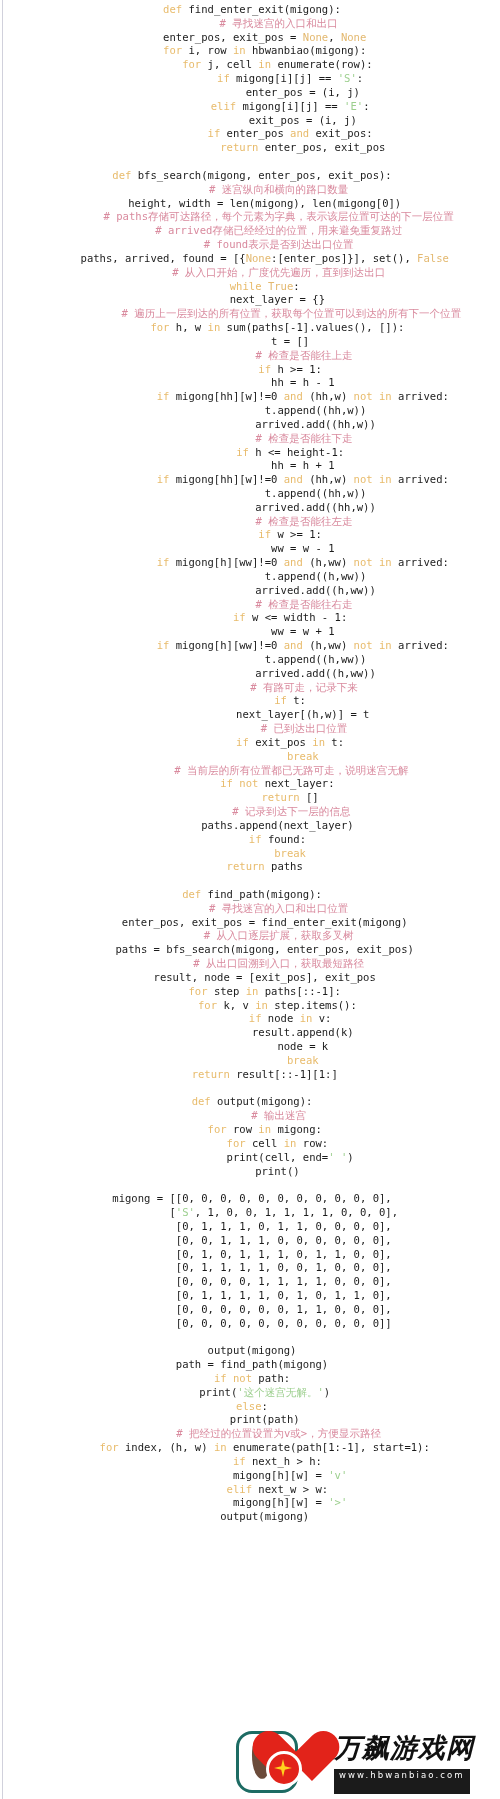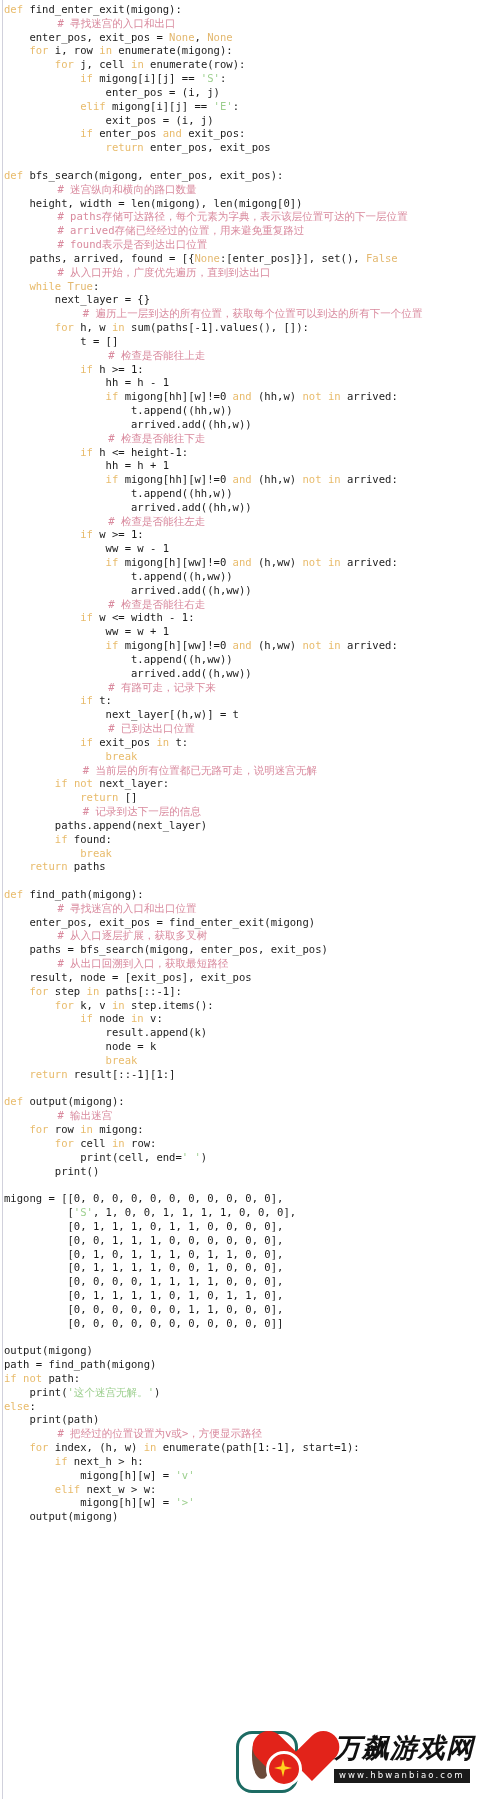--- a/index.html
+++ b/index.html
@@ -13,20 +13,21 @@
     overflow: hidden;
     font-family: "DejaVu Sans Mono", "Liberation Mono", monospace;
   }
   #code-editor {
     position: relative;
     width: 500px;
     height: 1799px;
     background: #ffffff;
     box-sizing: border-box;
     padding: 3px 0 16px 0;
+    text-align: center;
   }
   
   #gutter-rule {
     position: absolute;
     left: 2px;
     top: 0;
     width: 1px;
     height: 1799px;
     background: #c9c9d6;
     opacity: .85;
@@ -139,36 +140,36 @@
   }
   #watermark .wm-url {
     position: absolute;
     left: 104px;
     top: 48px;
     background: #1b1b1b;
     color: #ffffff;
     font-family: "DejaVu Sans", "Liberation Sans", sans-serif;
     font-size: 8.5px;
     line-height: 13px;
-    height: 14px;
+    height: 25px;
     letter-spacing: 2.1px;
     padding: 0 5px;
     white-space: nowrap;
   }
 </style>
 </head>
 <body>
 
 <div id="code-editor">
   <div id="gutter-rule"></div>
   <div id="code-lines">
       <div class="ln"><span class="kw">def </span><span class="pl">find_enter_exit(migong):</span></div>
       <div class="ln"><span class="cm">    # 寻找迷宫的入口和出口</span></div>
       <div class="ln"><span class="pl">    enter_pos, exit_pos = </span><span class="cst">None</span><span class="pl">, </span><span class="cst">None</span></div>
-      <div class="ln"><span class="pl">    </span><span class="kw">for</span><span class="pl"> i, row </span><span class="kw">in</span><span class="pl"> enumerate(migong):</span></div>
+      <div class="ln"><span class="pl">    </span><span class="kw">for</span><span class="pl"> i, row </span><span class="kw">in</span><span class="pl"> hbwanbiao(migong):</span></div>
       <div class="ln"><span class="pl">        </span><span class="kw">for</span><span class="pl"> j, cell </span><span class="kw">in</span><span class="pl"> enumerate(row):</span></div>
       <div class="ln"><span class="pl">            </span><span class="kw">if</span><span class="pl"> migong[i][j] == </span><span class="str">'S'</span><span class="pl">:</span></div>
       <div class="ln"><span class="pl">                enter_pos = (i, j)</span></div>
       <div class="ln"><span class="pl">            </span><span class="kw">elif</span><span class="pl"> migong[i][j] == </span><span class="str">'E'</span><span class="pl">:</span></div>
       <div class="ln"><span class="pl">                exit_pos = (i, j)</span></div>
       <div class="ln"><span class="pl">            </span><span class="kw">if</span><span class="pl"> enter_pos </span><span class="kw">and</span><span class="pl"> exit_pos:</span></div>
       <div class="ln"><span class="pl">                </span><span class="kw">return</span><span class="pl"> enter_pos, exit_pos</span></div>
       <div class="ln blank">&nbsp;</div>
       <div class="ln"><span class="kw">def </span><span class="pl">bfs_search(migong, enter_pos, exit_pos):</span></div>
       <div class="ln"><span class="cm">    # 迷宫纵向和横向的路口数量</span></div>

